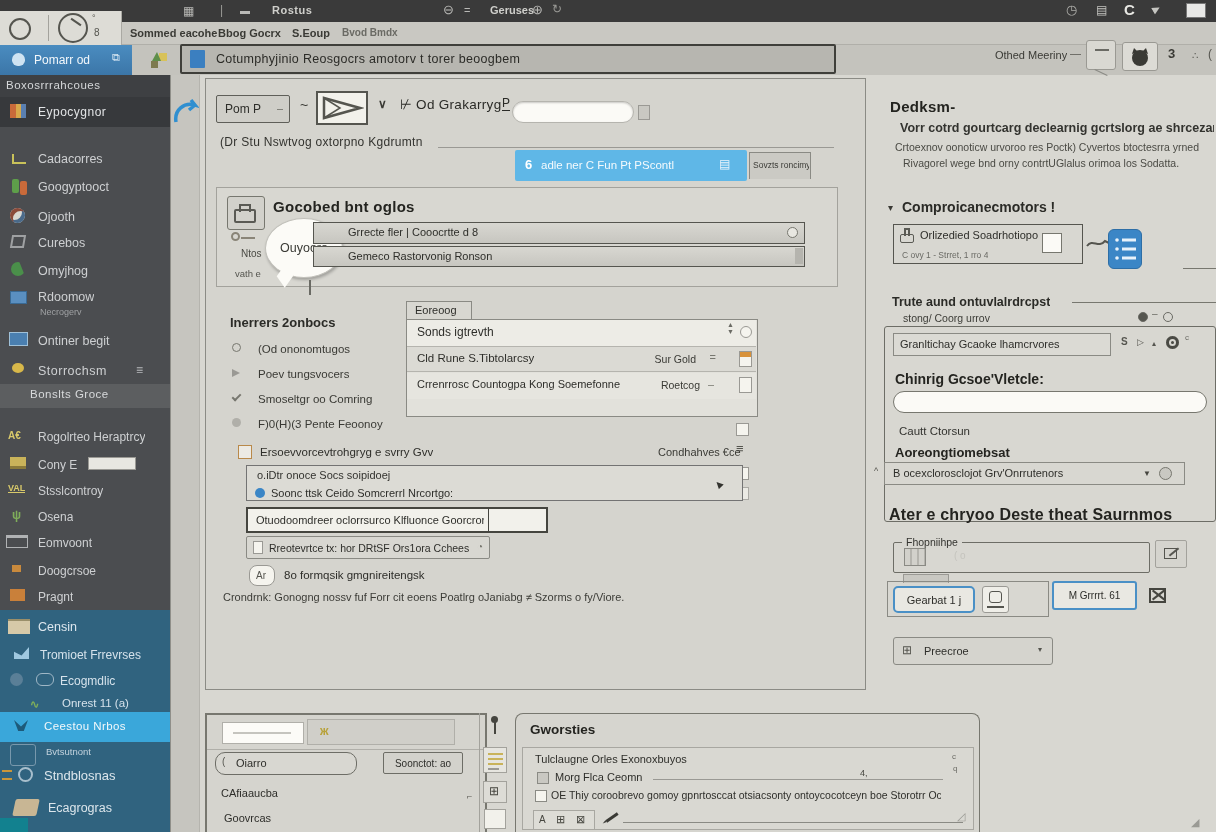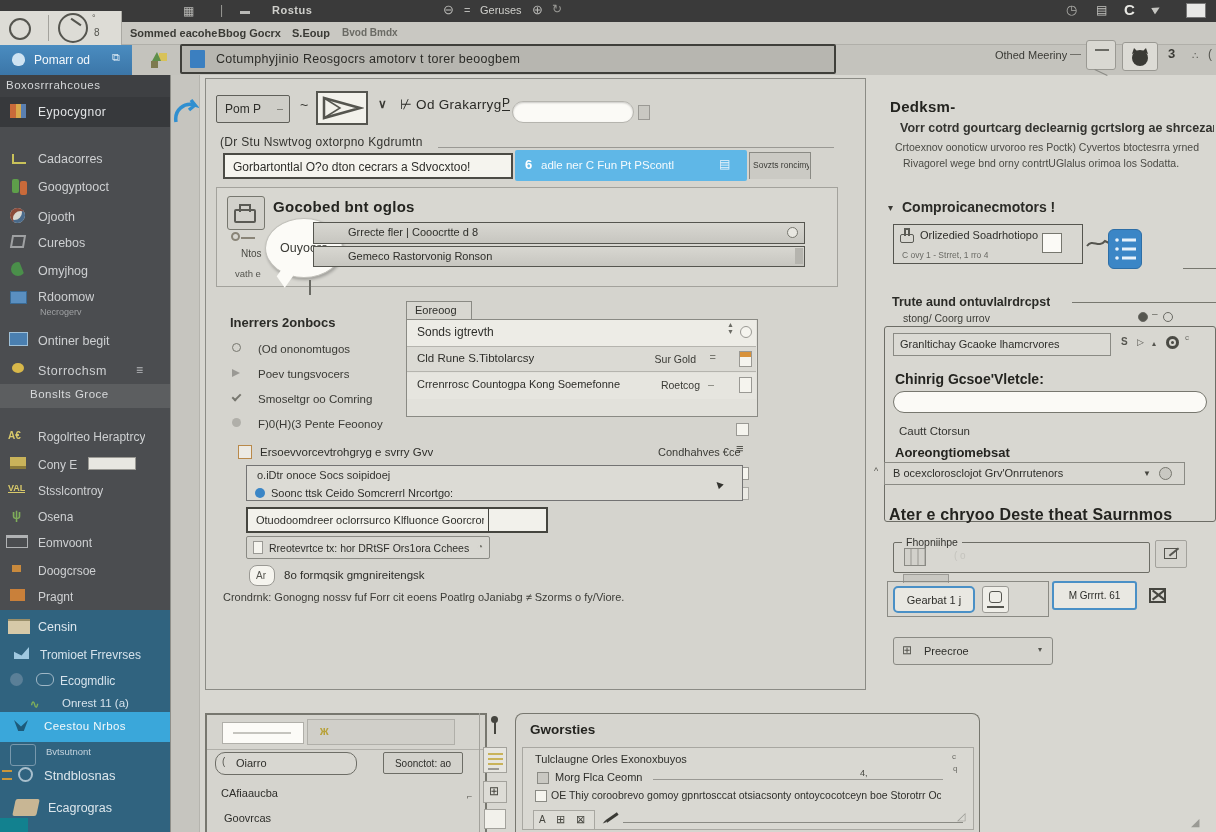--- a/index.html
+++ b/index.html
@@ -28,21 +28,21 @@
 </head>
 <body>
 
 <div class="b" style="left:0;top:0;width:1216px;height:22px;background:#3a3a3a"></div>
 <span class="t" style="left:183px;top:4px;color:#b9b9b6;font-size:12px">▦</span>
 <span class="t" style="left:220px;top:3px;color:#9a9a96;font-size:12px">|</span>
 <span class="t" style="left:240px;top:5px;color:#b9b9b6;font-size:10px">▬</span>
 <span class="t" style="left:272px;top:4px;color:#cfcfcb;font-size:11px;font-weight:bold;letter-spacing:.5px">Rostus</span>
 <span class="t" style="left:443px;top:2px;color:#b9b9b6;font-size:13px">⊖</span>
 <span class="t" style="left:464px;top:4px;color:#b9b9b6;font-size:11px">=</span>
-<span class="t" style="left:480px;top:4px;color:#cfcfcb;font-size:11px;font-weight:normal">Geruses</span>
+<span class="t" style="left:490px;top:4px;color:#cfcfcb;font-size:11px;font-weight:bold">Geruses</span>
 <span class="t" style="left:532px;top:2px;color:#b9b9b6;font-size:13px">⊕</span>
 <span class="t" style="left:552px;top:2px;color:#9a9a96;font-size:12px">↻</span>
 <span class="t" style="left:1066px;top:2px;color:#aaaaa6;font-size:13px">◷</span>
 <span class="t" style="left:1096px;top:3px;color:#c5c5c1;font-size:12px">▤</span>
 <span class="t" style="left:1124px;top:1px;color:#e8e8e4;font-size:15px;font-weight:bold">C</span>
 <span class="t" style="left:1152px;top:3px;color:#c5c5c1;font-size:10px;transform:rotate(-30deg)">▶</span>
 <div class="b" style="left:1186px;top:3px;width:20px;height:15px;background:#e8e8e6;border:1px solid #777"></div>
 
 <div class="b" style="left:0;top:11px;width:122px;height:35px;background:#dddcd6;border-right:1px solid #aaa9a3;border-bottom:1px solid #aaa9a3">
   <div class="ring" style="left:9px;top:7px;width:22px;height:22px"></div>
@@ -223,23 +223,20 @@
     </svg>
   </div>
   <span class="t" style="left:172px;top:18px;font-size:12px;font-weight:bold;color:#3a3a35">∨</span>
   <span class="t" style="left:194px;top:17px;font-size:13.5px;font-weight:500;color:#2b2b27;letter-spacing:.3px">⊬ Od Grakarryg</span>
   <span class="t" style="left:296px;top:17px;font-size:12px;color:#2b2b27;border-bottom:1.5px solid #2b2b27">P</span>
   <div class="b" style="left:306px;top:22px;width:122px;height:22px;background:#fbfaf6;border:1px solid #b5b4ae;border-radius:11px;box-shadow:inset 0 1px 2px rgba(0,0,0,.2)"></div>
   <div class="b" style="left:432px;top:26px;width:12px;height:15px;background:#c9c8c2;border:1px solid #9a9994"></div>
 
   <span class="t" style="left:14px;top:56px;font-size:12px;color:#33332f;letter-spacing:.3px">(Dr Stu Nswtvog oxtorpno Kgdrumtn</span>
   <div class="hline" style="left:232px;top:68px;width:396px"></div>
-  <div class="b" style="left:17px;top:74px;width:290px;height:26px;background:#f5f4ee;border:2px solid #4b4b45">
-    <span class="t" style="left:8px;top:5px;font-size:12px;color:#2e2e2a">Gorbartontlal O?o dton cecrars a Sdvocxtoo!</span>
-  </div>
   <div class="b" style="left:309px;top:71px;width:232px;height:31px;background:#5fb7e7;border-radius:2px">
     <span class="t" style="left:10px;top:7px;font-size:13px;font-weight:bold;color:#ffffff">6</span>
     <span class="t" style="left:26px;top:9px;font-size:11.5px;color:#f4fafd;width:170px">adle ner C Fun Pt PScontl</span>
     <span class="t" style="left:204px;top:7px;font-size:12px;color:#eaf4fb">▤</span>
   </div>
   <div class="b" style="left:543px;top:73px;width:62px;height:27px;background:#cbcac4;border:1.5px solid #8a8a84;border-bottom:none">
     <span class="t" style="left:3px;top:7px;font-size: 8.5px;color:#3c3c37;width:56px">Sovzts roncimys</span>
   </div>
 
   <div class="b" style="left:10px;top:108px;width:622px;height:100px;background:#d8d7d1;border:1px solid #a3a29c">

